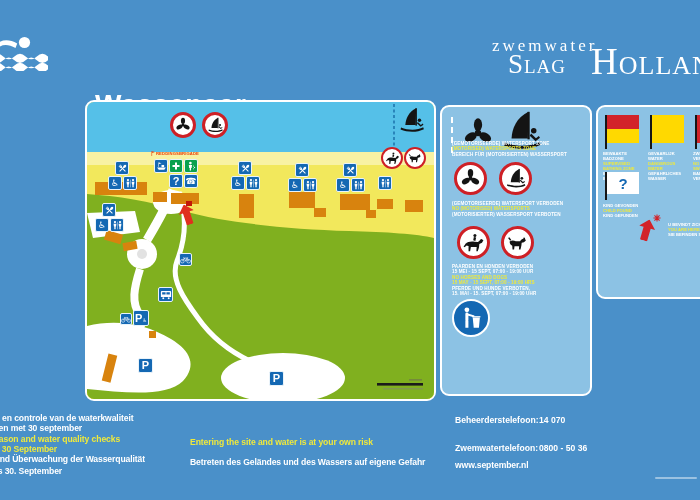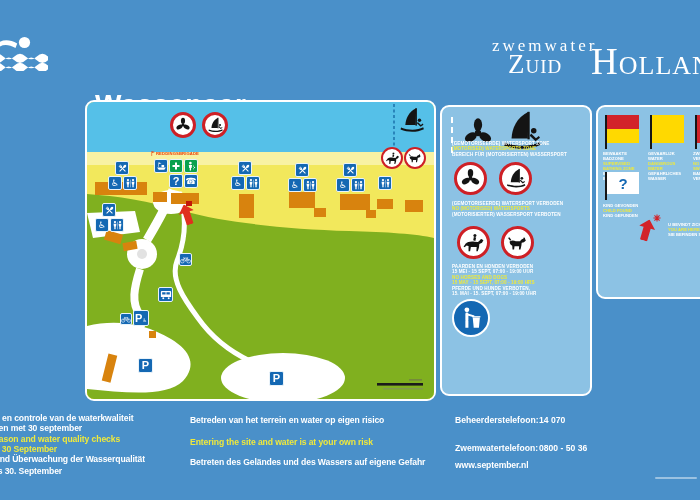--- a/index.html
+++ b/index.html
@@ -213,21 +213,21 @@
     <svg class="ic" width="56" height="40" viewBox="0 0 50 34">
         <use href="#s-swim"></use>
       </svg>
   </div>
   <div id="title" class="abs">
     <div>Wassenaar</div>
     <div>3  Wassenaarse Slag</div>
   </div>
   <div id="prov">
     <div class="abs pre">zwemwater</div>
-    <div class="abs zuid">Zuid</div>
+    <div class="abs zuid">Slag</div>
     <div class="abs holland">Holland</div>
   </div>
 
   <div id="map-panel" class="abs">
     <svg width="347" height="297" viewBox="0 0 347 297" style="position:absolute;left:0;top:0">
       <rect x="0" y="0" width="347" height="50" fill="#55C0E8"></rect>
       <rect x="0" y="50" width="347" height="247" fill="#F2E85C"></rect>
       <rect x="0" y="50" width="347" height="13" fill="#F8F2A3"></rect>
       <path d="M0,92 C30,94 62,99 96,109 C140,121 200,127 262,129 C300,130 330,132 347,136 L347,297 L0,297 Z" fill="#80B01F"></path>
       <polygon points="0,111 48,109 53,130 6,136" fill="#ffffff"></polygon>
@@ -565,21 +565,20 @@
   <div class="abs" style="left:-55px;top:413px;width:280px;height:70px">
     <div class="fl w" style="top:0">Zwemseizoen en controle van de waterkwaliteit</div>
     <div class="fl w" style="top:10px">van 1 mei tot en met 30 september</div>
     <div class="fl y" style="top:21px">Swimming season and water quality checks</div>
     <div class="fl y" style="top:31px">from 1 May to 30 September</div>
     <div class="fl w" style="top:41px">Badesaison und Überwachung der Wasserqualität</div>
     <div class="fl w" style="top:53px">vom 1. Mai bis 30. September</div>
   </div>
 
   <div class="abs" style="left:190px;top:415px;width:250px;height:60px">
-    <div class="fl w" style="top:0">Betreden van het terrein en water op eigen risico</div>
     <div class="fl y" style="top:22px">Entering the site and water is at your own risk</div>
     <div class="fl w" style="top:42px">Betreten des Geländes und des Wassers auf eigene Gefahr</div>
   </div>
 
   <div class="abs" style="left:455px;top:415px;width:200px;height:60px">
     <div class="contact-row" style="top:0">
       <span class="lbl">Beheerderstelefoon:</span>
         <span>14 070</span>
     </div>
     <div class="contact-row" style="top:28px">

